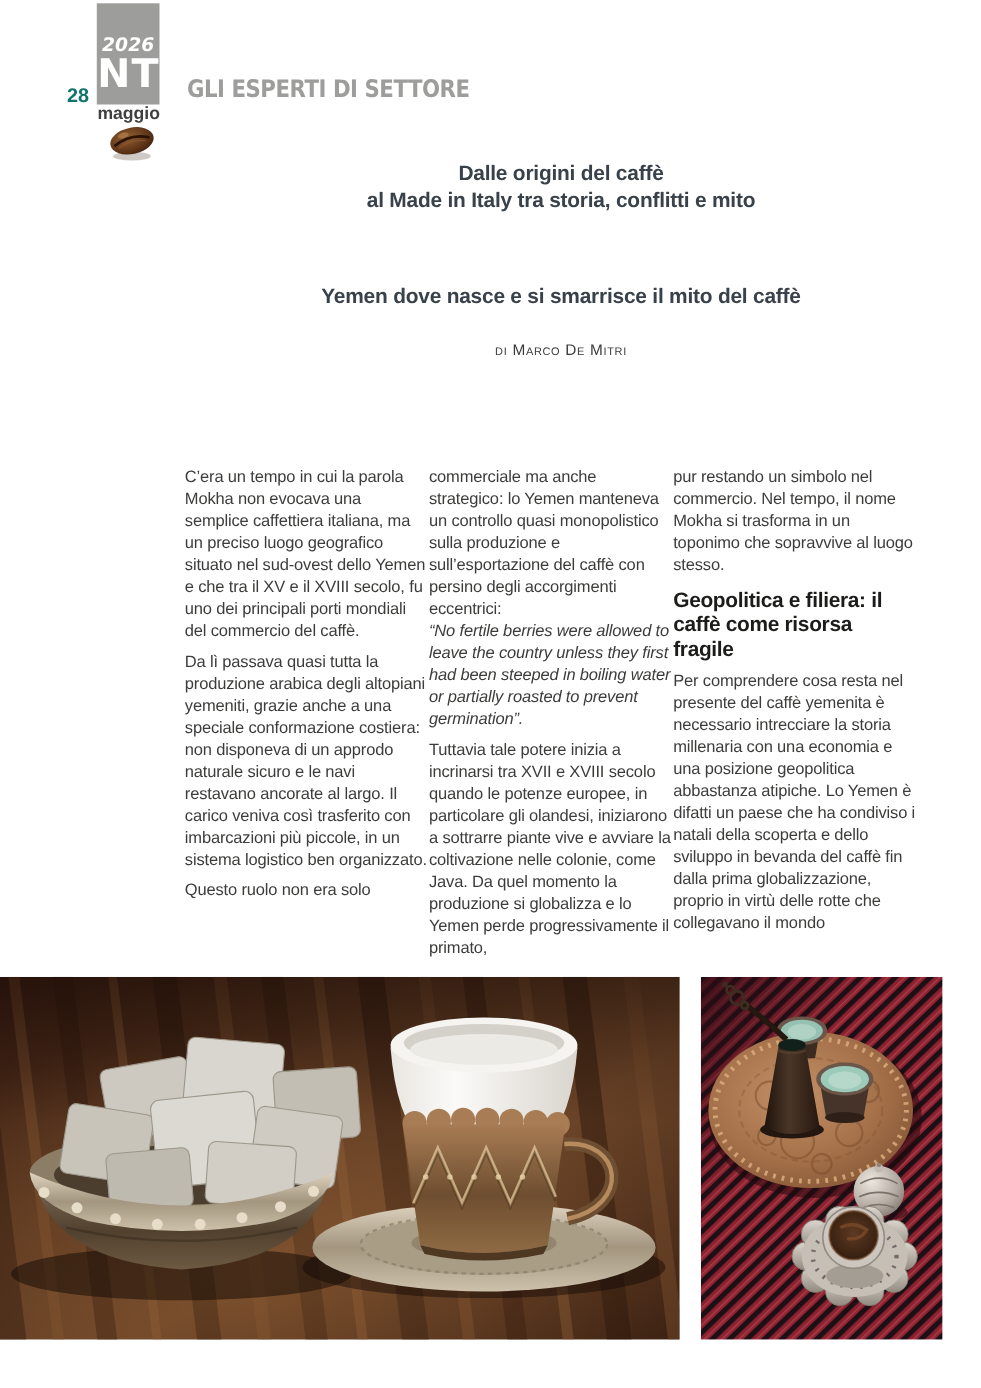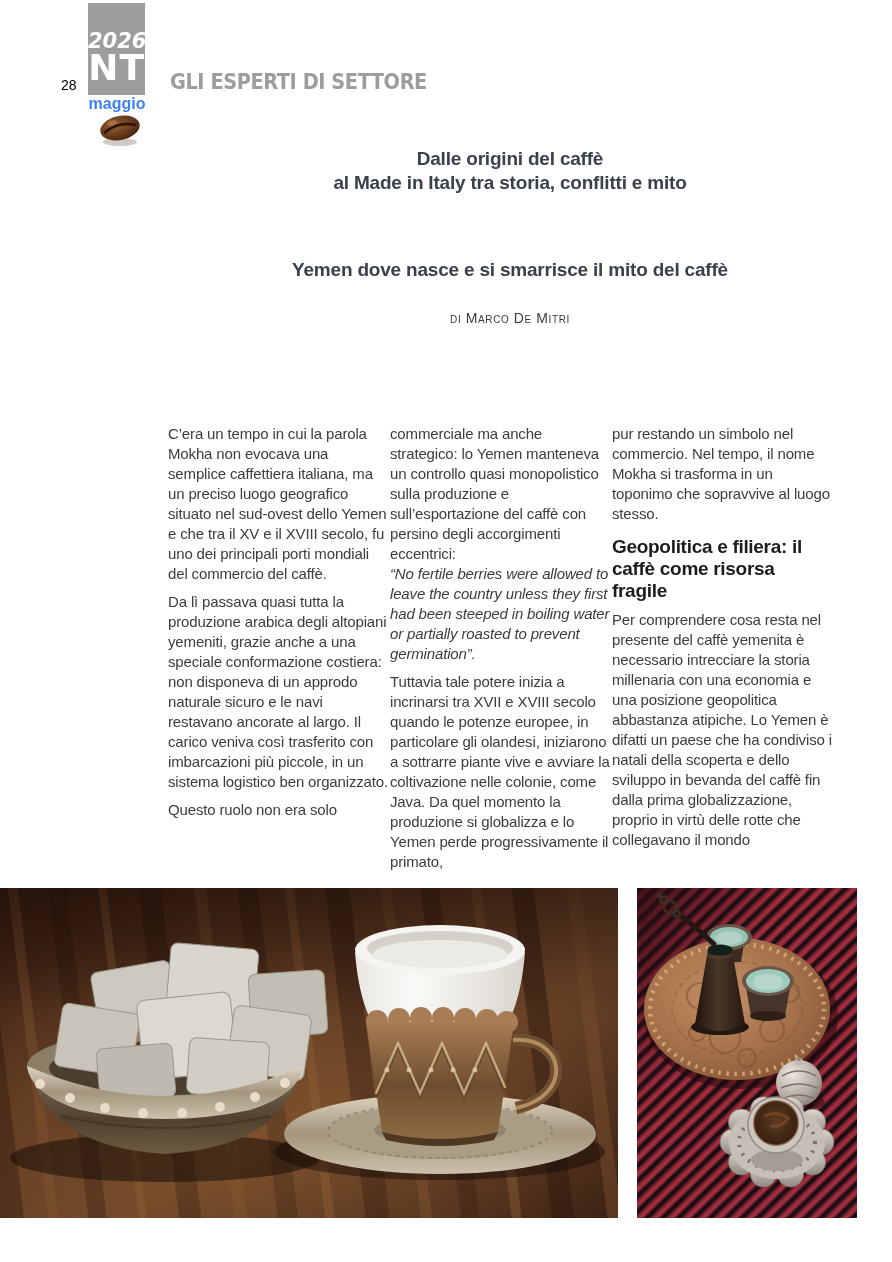--- a/index.html
+++ b/index.html
@@ -1,28 +1,28 @@
 <!DOCTYPE html>
 <html><head>
 <meta charset="utf-8">
 <style>
   html,body{margin:0;padding:0;background:#ffffff;}
   .page{position:relative;width:892px;height:1262px;background:#fff;overflow:hidden;
         font-family:"Liberation Sans",sans-serif;}
 
   
-  .page-number{position:absolute;left:61px;top:77px;font-size:14px;font-weight:normal;color:#000000;}
+  .page-number{position:absolute;left:61px;top:77px;font-size:18px;font-weight:bold;color:#0f766e;}
   .logo-square{position:absolute;left:88px;top:3px;width:57px;height:92px;background:#9d9d9c;
                color:#fff;text-align:center;}
   .logo-year{display:block;margin-top:29px;font-family:"DejaVu Sans",sans-serif;
-             font-style:italic;font-weight:bold;font-size:21px;line-height:18px;letter-spacing:0;}
+             font-style:italic;font-weight:bold;font-size:17px;line-height:18px;letter-spacing:0;}
   .logo-nt{display:block;font-family:"DejaVu Sans",sans-serif;font-weight:bold;
            font-size:36px;line-height:36px;letter-spacing:1px;text-align:right;}
   .logo-month{position:absolute;left:80px;top:95px;width:74px;text-align:center;
-              font-weight:bold;font-size:16px;color:#3b82f6;}
+              font-weight:bold;font-size:16px;color:#404040;}
   .bean{position:absolute;left:96px;top:112px;width:48px;height:36px;}
   .section-title{position:absolute;left:170px;top:69px;margin:0;
                  font-family:"DejaVu Sans",sans-serif;font-weight:bold;font-size:22px;
                  color:#9d9d9c;letter-spacing:-0.5px;transform:scaleX(0.88);transform-origin:left top;
                  white-space:nowrap;}
 
   
   .title-block{position:absolute;left:115px;top:147px;width:790px;text-align:center;}
   .kicker{margin:0;font-size:19px;line-height:24px;font-weight:bold;color:#39414b;letter-spacing:-0.2px;}
   .headline{margin:3px 0 0 0;font-family:"DejaVu Sans",sans-serif;font-weight:bold;

